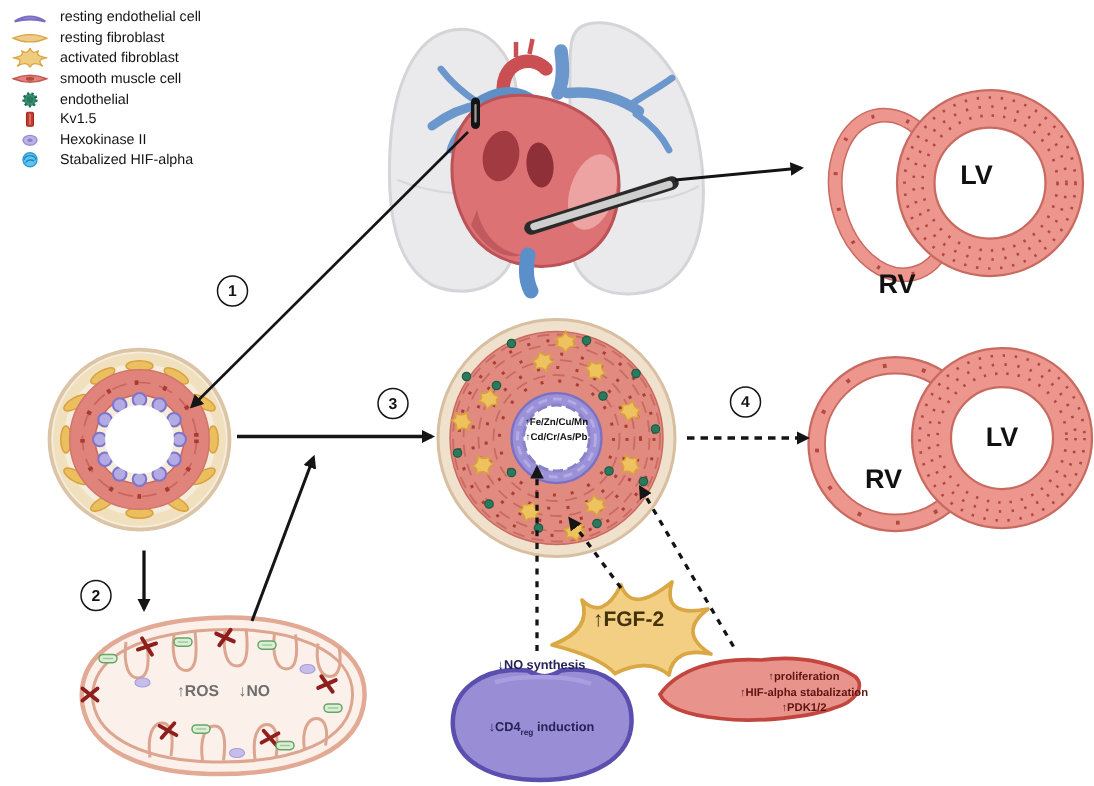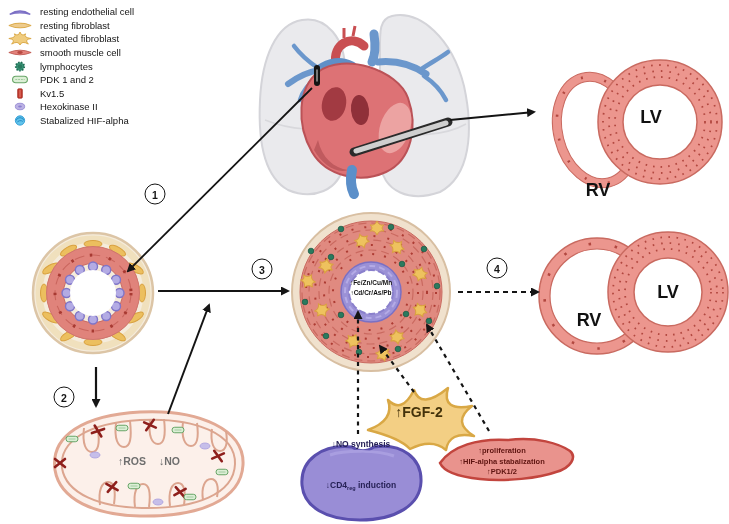--- a/index.html
+++ b/index.html
@@ -278,28 +278,21 @@
       <path d="M1,7 Q13,2 25,7 Q13,12 1,7 Z" fill="#e4837c" stroke="#c05a52" stroke-width="1"></path>
       <ellipse cx="13" cy="7" rx="3" ry="1.5" fill="#b84a42"></ellipse>
         </svg>
     <span class="leg-lbl">smooth muscle cell</span>
   </div>
   <div class="leg-row">
     <svg class="leg-ic" viewBox="0 0 26 14">
       <circle cx="13" cy="7" r="4.5" fill="#3a9478" stroke="#1f6b52" stroke-width="2" stroke-dasharray="1.5 1.6"></circle>
       <circle cx="13" cy="7" r="2.5" fill="#2a7a5e"></circle>
         </svg>
-    <span class="leg-lbl">lymphocytes</span>
-  </div>
-  <div class="leg-row">
-    <svg class="leg-ic" viewBox="0 0 26 14">
-      <rect x="5" y="3.5" width="16" height="7" rx="3.5" fill="#dcefd6" stroke="#67a567" stroke-width="1.2"></rect>
-      <line x1="8" y1="7" x2="18" y2="7" stroke="#9bc69b" stroke-width="1" stroke-dasharray="2 1"></line>
-        </svg>
-    <span class="leg-lbl">PDK 1 and 2</span>
+    <span class="leg-lbl">endothelial</span>
   </div>
   <div class="leg-row">
     <svg class="leg-ic" viewBox="0 0 26 14">
       <rect x="10.5" y="2" width="5" height="10" rx="1" fill="#c23b2e" stroke="#a02a20" stroke-width="0.8"></rect>
       <line x1="13" y1="3" x2="13" y2="11" stroke="#e8857a" stroke-width="1"></line>
         </svg>
     <span class="leg-lbl">Kv1.5</span>
   </div>
   <div class="leg-row">
     <svg class="leg-ic" viewBox="0 0 26 14">
@@ -338,19 +331,19 @@
 </div>
 
 <div class="lbl fgf-text" style="left:419px;top:412px;">↑FGF-2</div>
 
 <div class="lbl endo-callout" style="left:361px;top:479px;">
   <div>↓NO synthesis</div>
   <div><span>↓CD4</span><span class="sub">reg</span><span> induction</span></div>
   <div>↑IL-1, IL-6   ↑ROS</div>
 </div>
 
-<div class="lbl smc-callout" style="left:502px;top:462px;">
+<div class="lbl smc-callout" style="left:536px;top:462px;">
   <div>↑proliferation</div>
   <div>↑HIF-alpha stabalization</div>
   <div>↑PDK1/2</div>
 </div>
 
 </div>
 
 </body></html>

